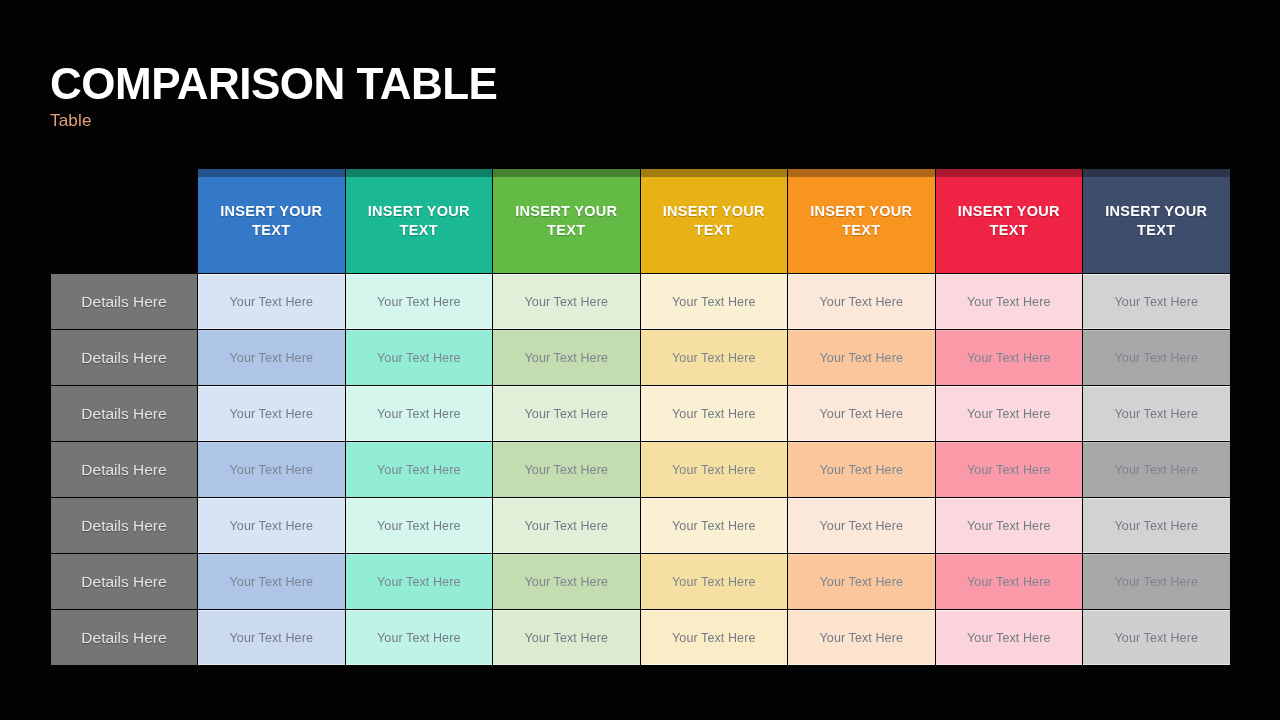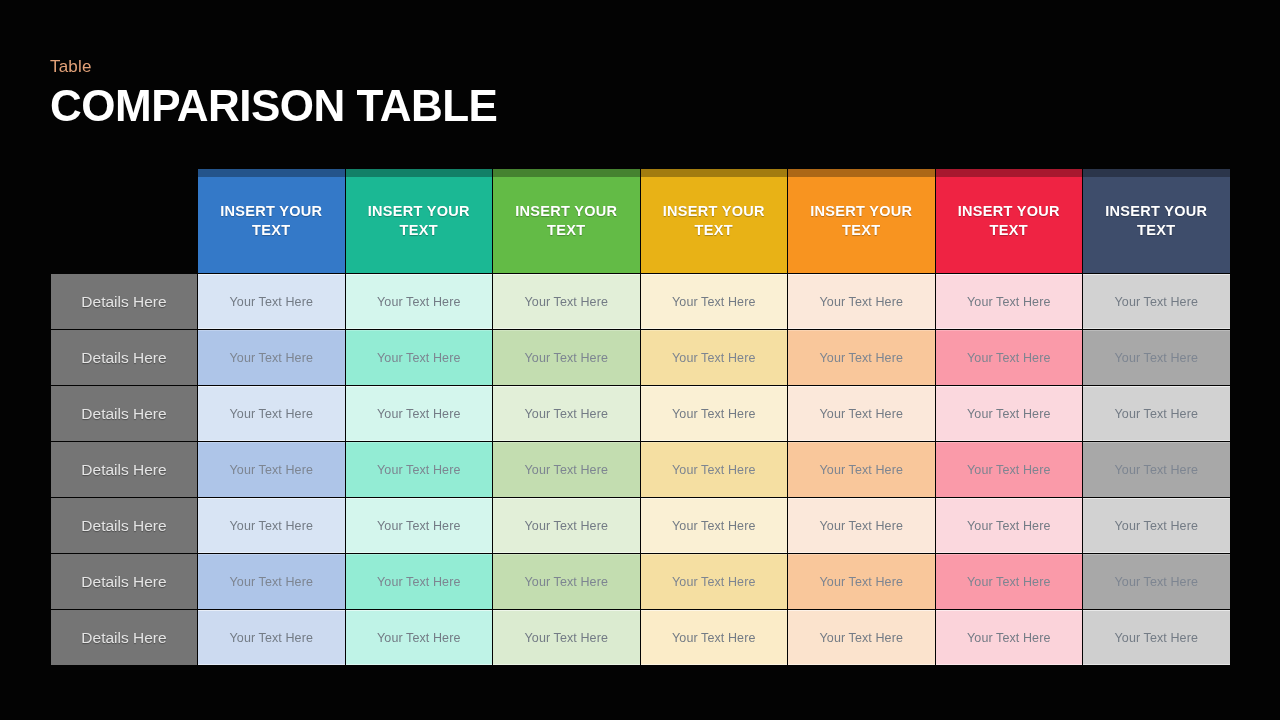--- a/index.html
+++ b/index.html
@@ -132,22 +132,22 @@
   td.cell.satd {
     box-shadow: inset 0 1px 0 rgba(255,255,255,0.22);
   }
 </style>
 </head>
 <body>
 
 <div id="slide">
 
   <div id="title-block">
+    <div id="main-title">COMPARISON TABLE</div>
     <div id="eyebrow">Table</div>
-    <div id="main-title">COMPARISON TABLE</div>
   </div>
 
   <div id="table-wrap">
     <table class="cmp">
       <colgroup id="colgroup">
           <col class="c-label">
           <col class="c-data">
           <col class="c-data">
           <col class="c-data">
           <col class="c-data">

